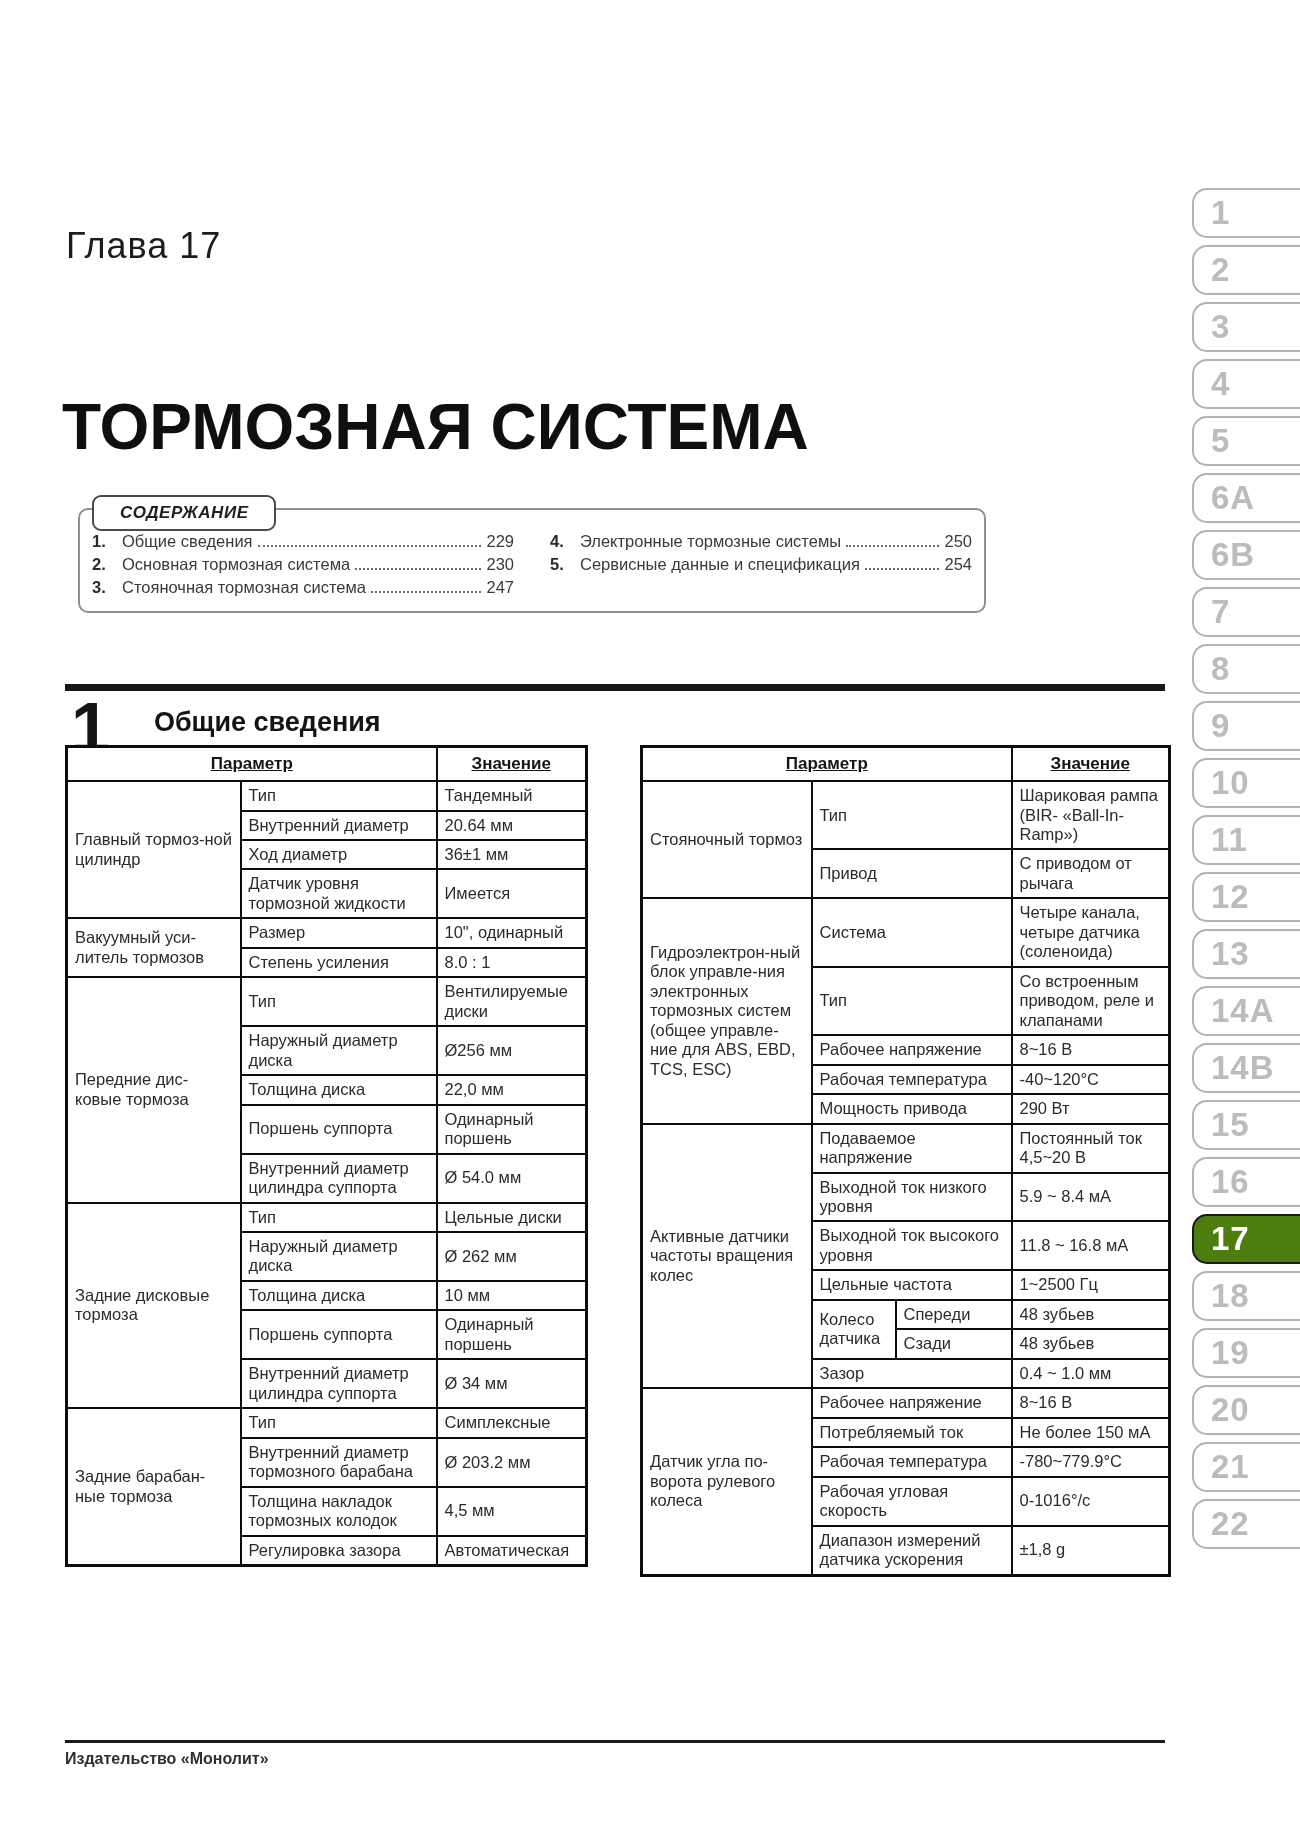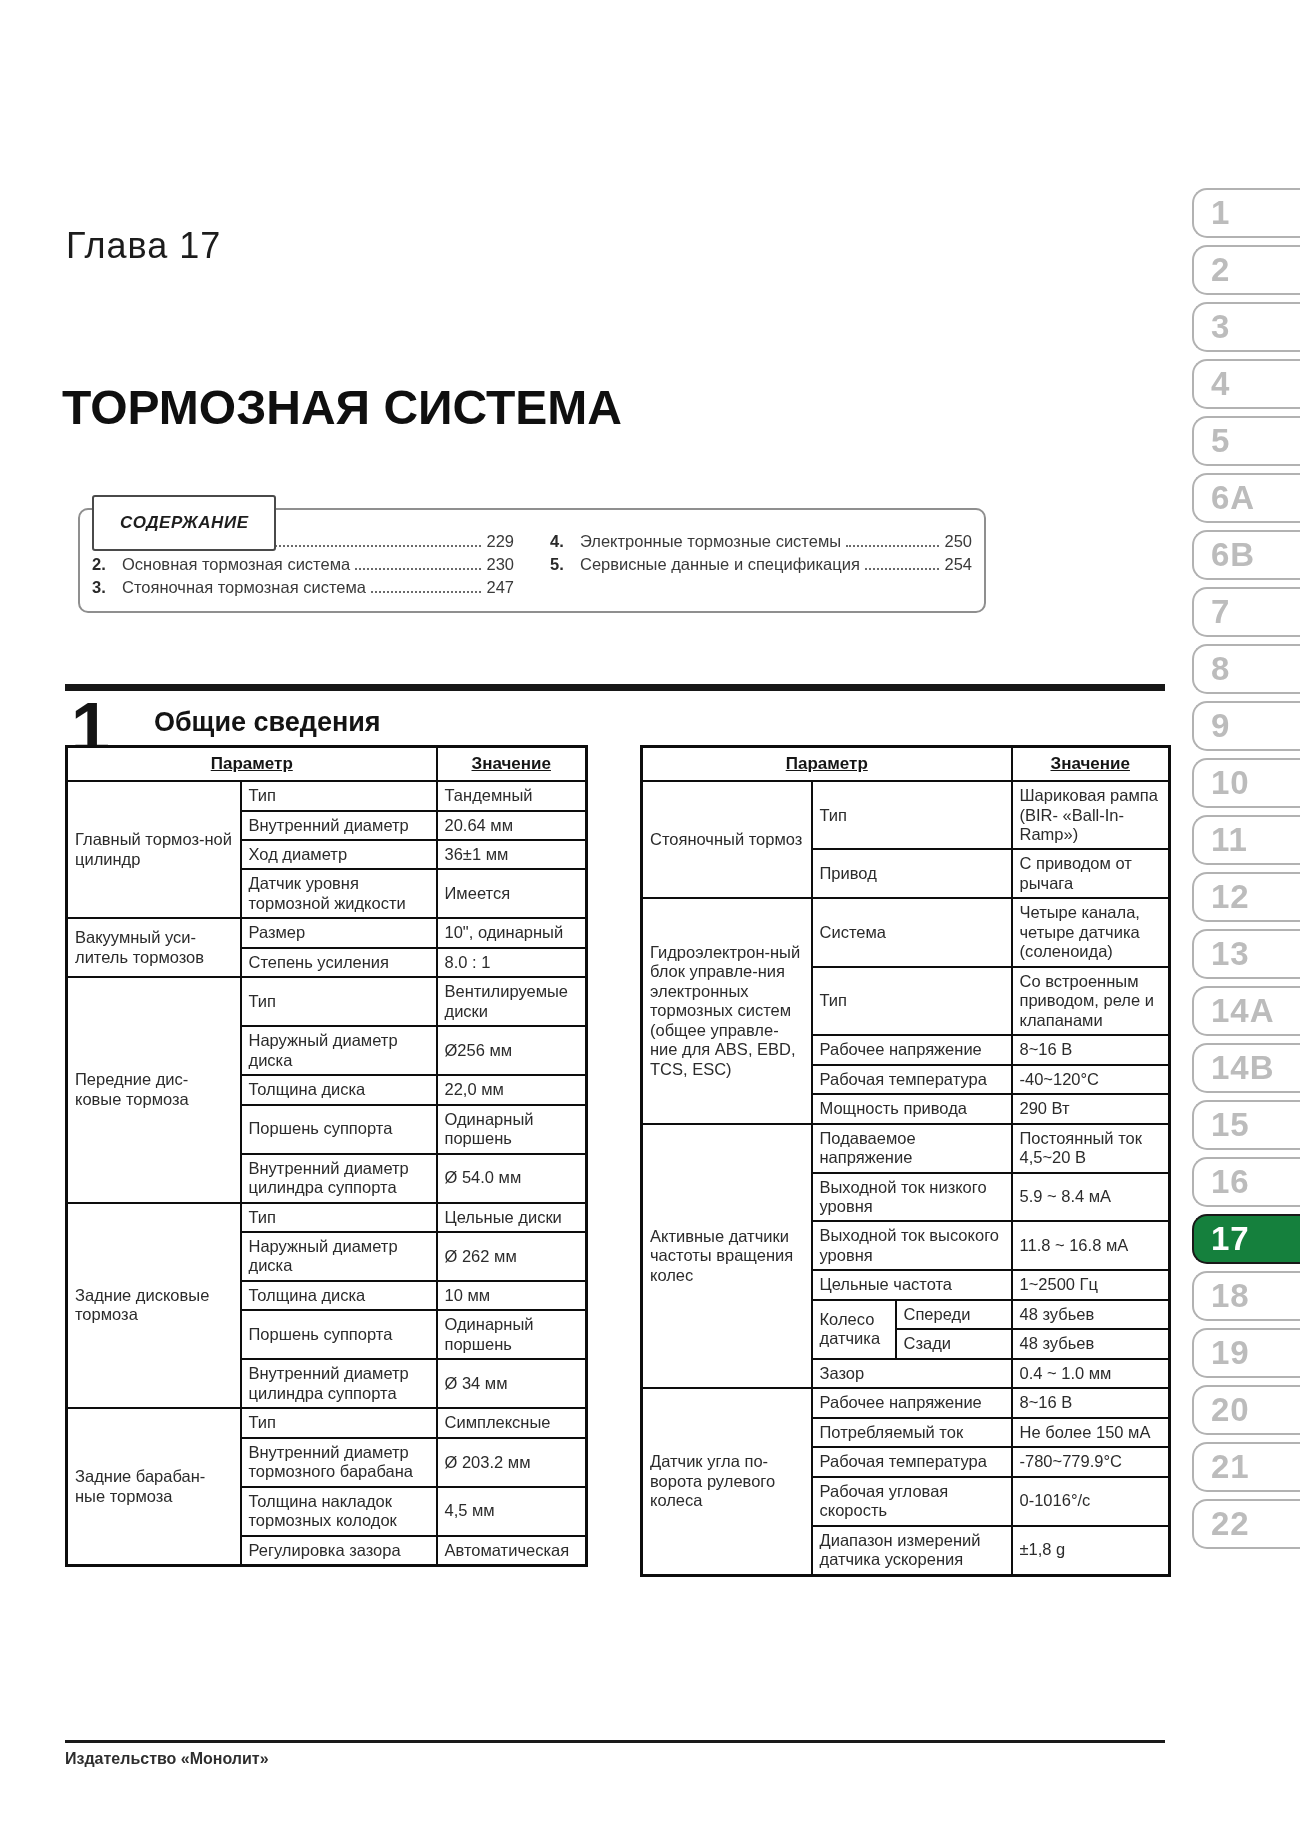--- a/index.html
+++ b/index.html
@@ -12,36 +12,36 @@
     overflow:hidden;
   }
   .page { position:absolute; inset:0; }
 
   
   .chapter {
     position:absolute; left:66px; top:225px;
     font-size:36px; font-weight:normal; color:#1c1c1c; letter-spacing:1px;
   }
   .main-title {
-    position:absolute; left:62px; top:380px;
-    font-size:48px; font-weight:bold; color:#0f0f0f; letter-spacing:0px;
+    position:absolute; left:62px; top:390px;
+    font-size:64px; font-weight:bold; color:#0f0f0f; letter-spacing:0px;
     font-family:"Liberation Sans", sans-serif;
   }
 
   
   .toc-box {
     position:absolute; left:78px; top:508px; width:908px;
     border:2px solid #8f8f8f; border-radius:10px;
     padding:20px 12px 12px 12px; box-sizing:border-box;
     background:#fff;
   }
   .toc-tag {
     position:absolute; top:-15px; left:12px;
-    background:#fff; border:2px solid #4a4a4a; border-radius:3px;
-    padding:16px 26px; font-size:17px; font-weight:bold; font-style:italic;
+    background:#fff; border:2px solid #4a4a4a; border-radius:9px;
+    padding:6px 26px; font-size:17px; font-weight:bold; font-style:italic;
     color:#1e1e1e; letter-spacing:0.5px;
   }
   .toc-cols { display:flex; gap:36px; }
   .toc-col { flex:1; }
   .toc-item { display:flex; align-items:baseline; font-size:16.5px; color:#3a3a3a; line-height:23px; }
   .toc-num { font-weight:bold; color:#2a2a2a; width:30px; flex:0 0 auto; }
   .toc-title { white-space:nowrap; }
   .toc-dots { flex:1; border-bottom:2px dotted #6a6a6a; margin:0 5px 4px 5px; min-width:20px; }
   .toc-page { flex:0 0 auto; color:#3a3a3a; }
 
@@ -77,21 +77,21 @@
   .tabbar { position:absolute; top:188px; right:0; width:108px; }
   .tab {
     height:50px; margin-bottom:7px;
     border:2px solid #b2b2b2; border-right:none;
     border-radius:15px 0 0 15px;
     background:#fff;
     display:flex; align-items:center;
     padding-left:17px; box-sizing:border-box;
   }
   .tab span { font-size:33px; font-weight:bold; color:#bcbcbc; letter-spacing:1px; }
-  .tab.active { background:#15803d; border-color:#191919; }
+  .tab.active { background:#4d7c0f; border-color:#191919; }
   .tab.active span { color:#ffffff; }
 </style>
 </head>
 <body>
 
 <div class="page">
 
   <div class="chapter">Глава 17</div>
   <div class="main-title">ТОРМОЗНАЯ СИСТЕМА</div>
 

